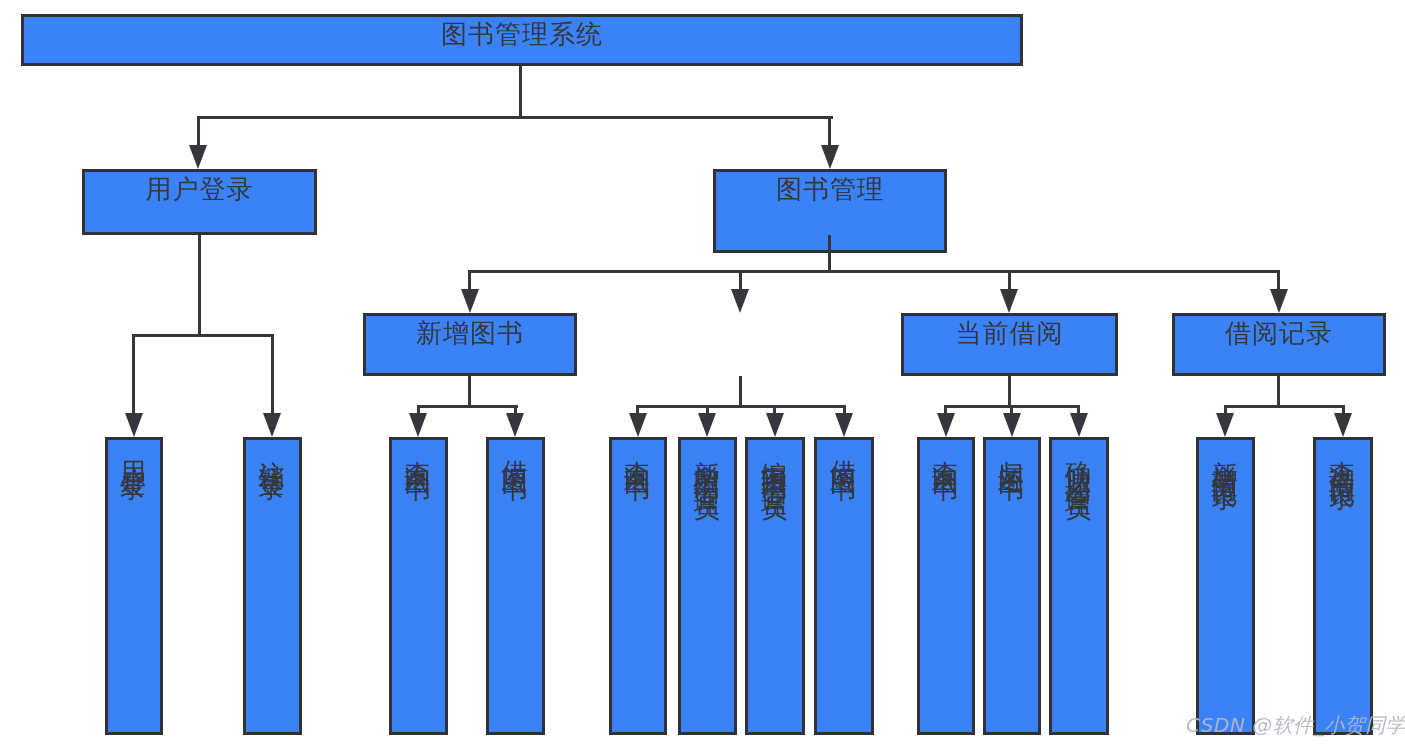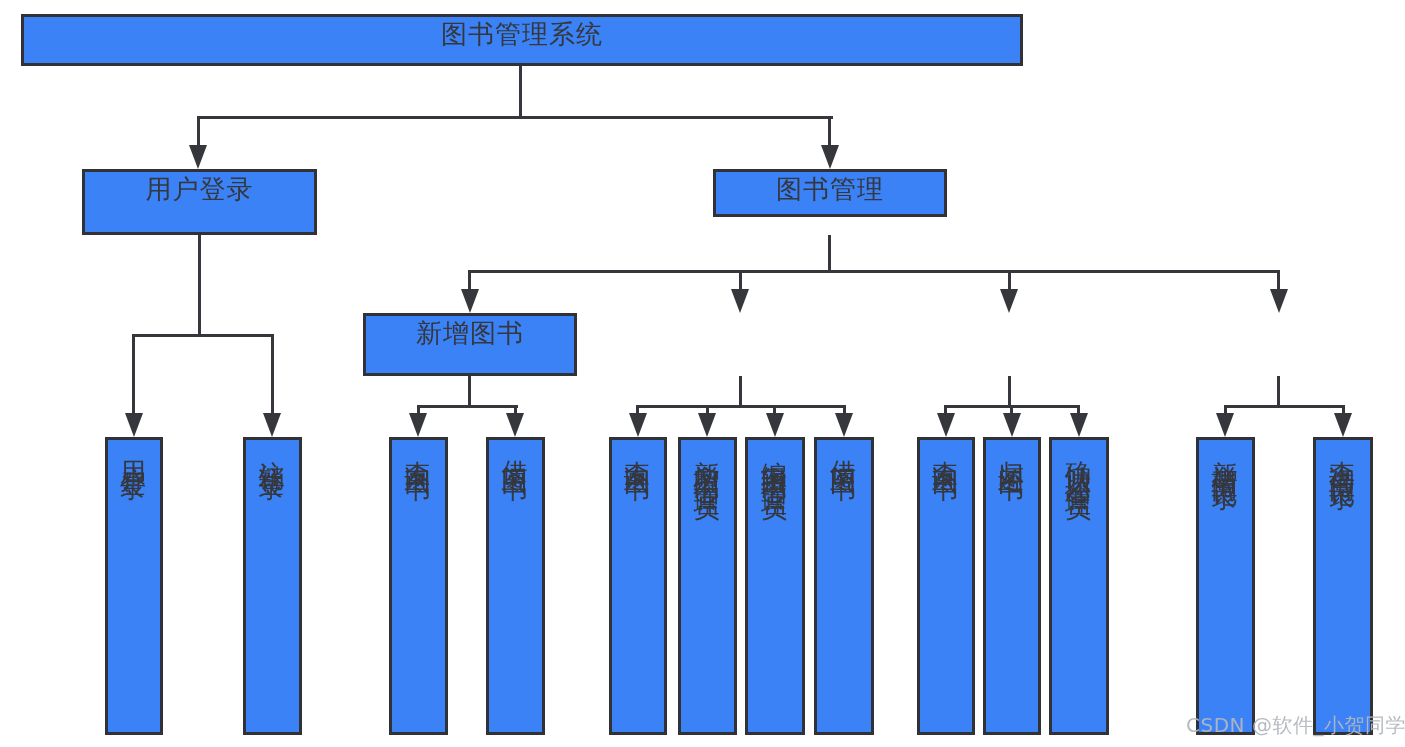--- a/index.html
+++ b/index.html
@@ -25,40 +25,47 @@
   
   .vl { position:absolute; width:3px; background:#35373c; }
   .hl { position:absolute; height:3px; background:#35373c; }
   .ar { position:absolute; width:0; height:0;
         border-left:9px solid transparent; border-right:9px solid transparent;
         border-top:24px solid #35373c; }
   .watermark {
     position:absolute; left:1186px; top:712px; z-index:10;
     font-size:20px; color:rgba(178,182,191,0.95); letter-spacing:0.5px;
     white-space:nowrap;
+    font-style:italic;
   }
 </style>
 </head>
 <body>
 
 <div class="canvas">
 
   <div class="node" style="left:21px;top:14px;width:1002px;height:52px">
     <span class="hlabel">图书管理系统</span>
   </div>
 
   <div class="node" style="left:82px;top:169px;width:235px;height:66px">
     <span class="hlabel">用户登录</span>
   </div>
-  <div class="node" style="left:713px;top:169px;width:234px;height:48px">
+  <div class="node" style="left:713px;top:169px;width:234px;height:84px">
     <span class="hlabel">图书管理</span>
   </div>
 
   <div class="node" style="left:363px;top:313px;width:214px;height:63px">
     <span class="hlabel">新增图书</span>
+  </div>
+  <div class="node" style="left:901px;top:313px;width:217px;height:63px">
+    <span class="hlabel">当前借阅</span>
+  </div>
+  <div class="node" style="left:1172px;top:313px;width:214px;height:63px">
+    <span class="hlabel">借阅记录</span>
   </div>
 
   <div class="node" style="left:105px;top:437px;width:58px;height:298px">
     <span class="vlabel">用户登录</span>
   </div>
   <div class="node" style="left:243px;top:437px;width:59px;height:298px">
     <span class="vlabel">注销登录</span>
   </div>
 
   <div class="node" style="left:389px;top:437px;width:59px;height:298px">

